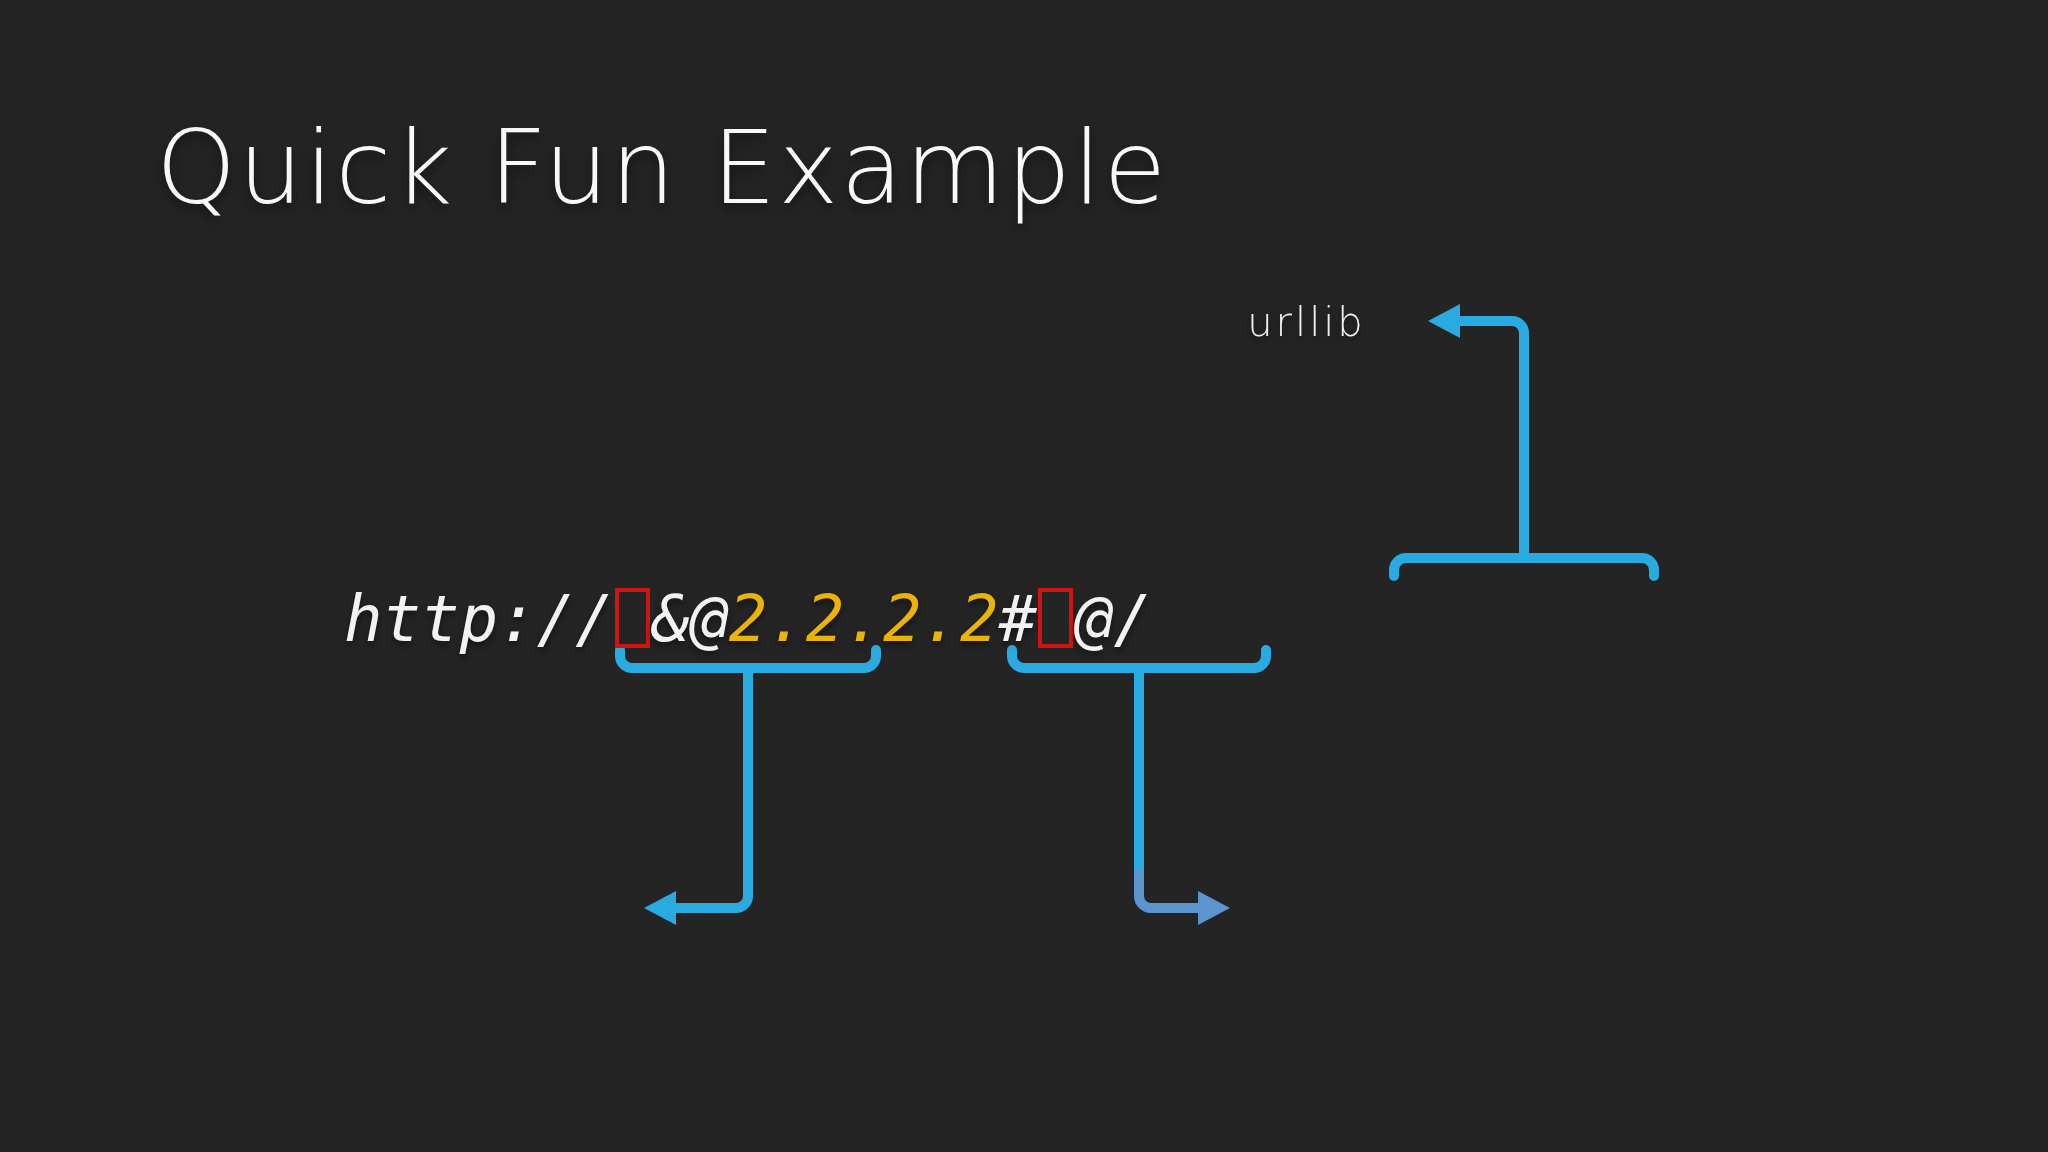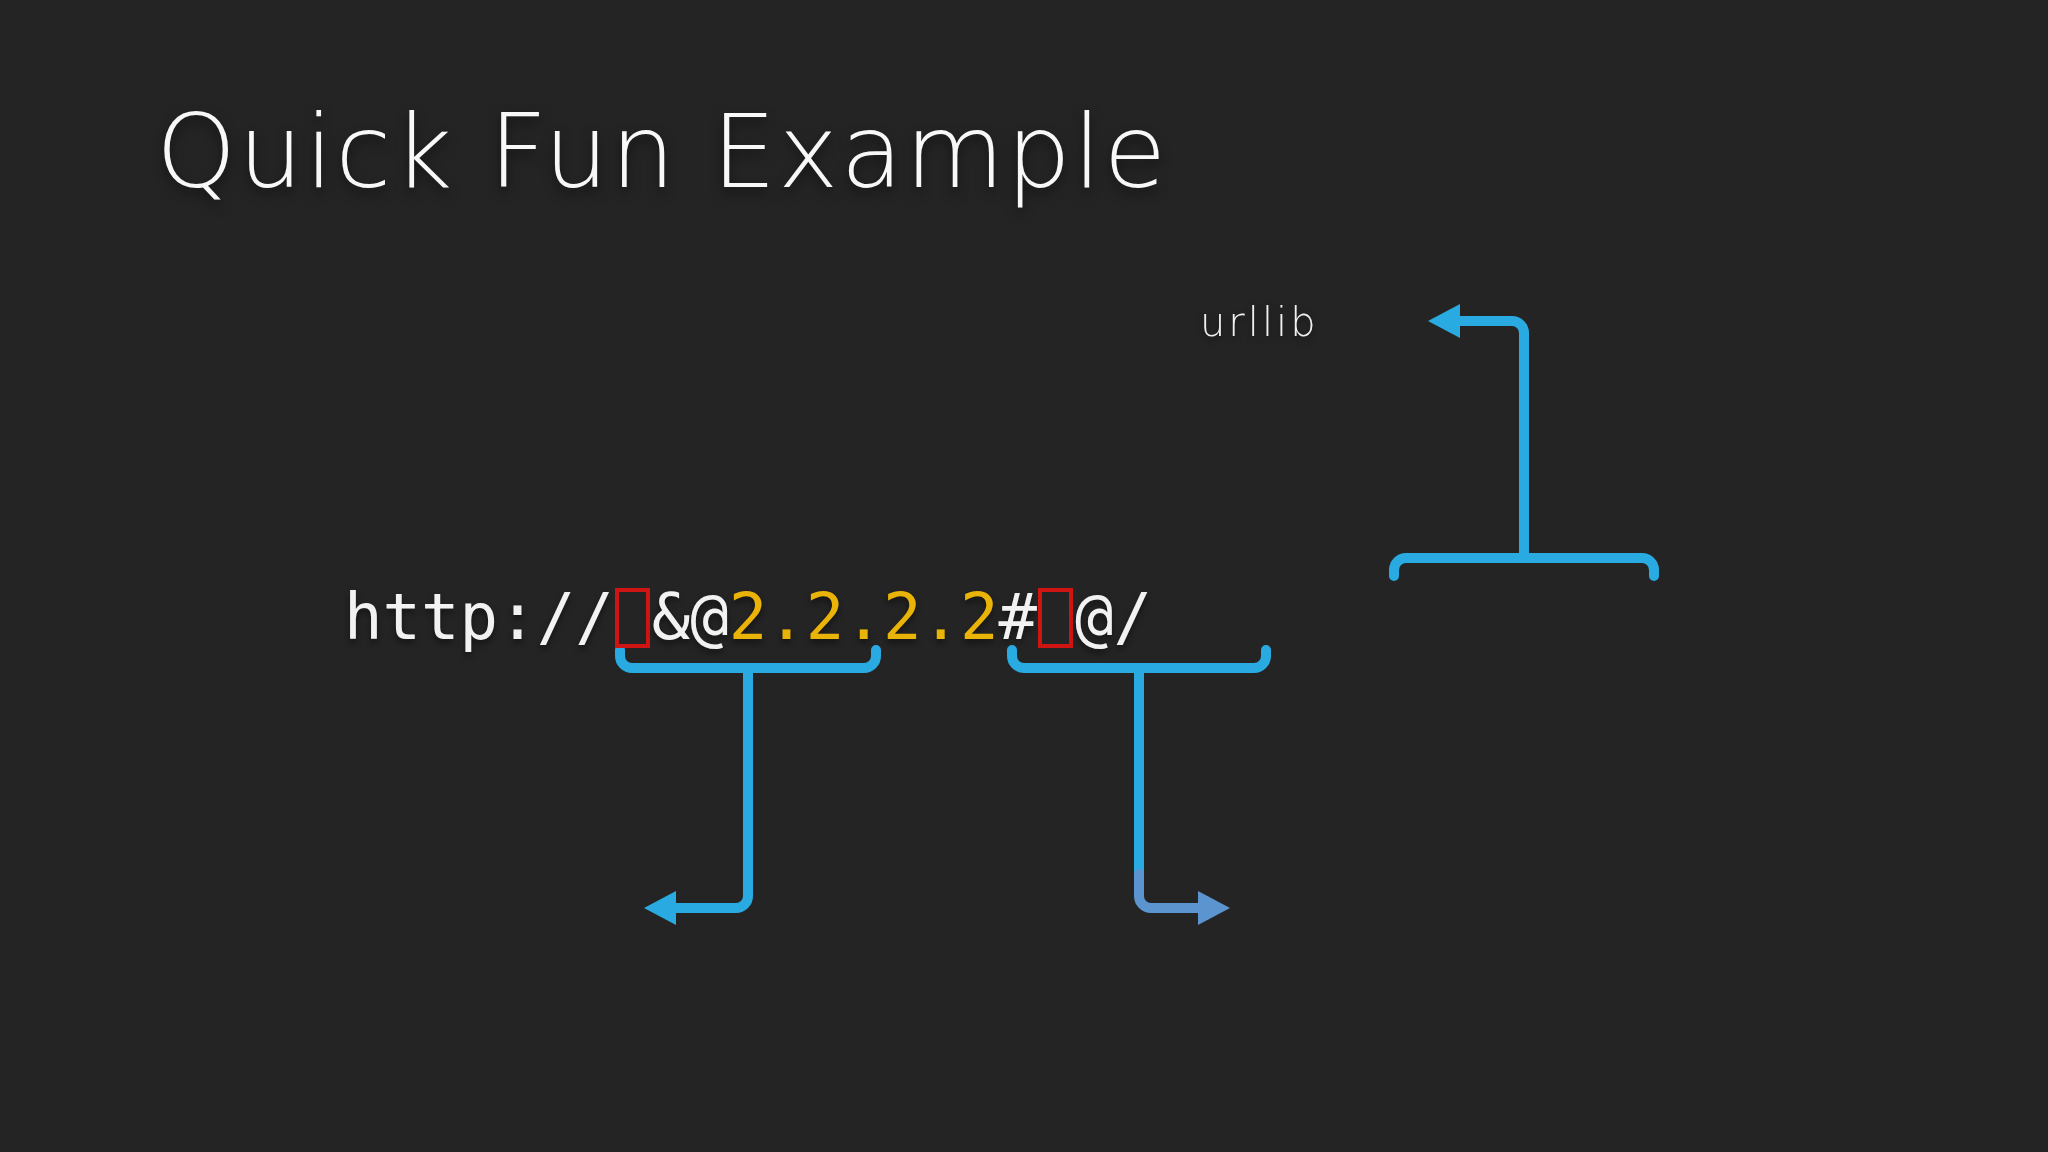--- a/index.html
+++ b/index.html
@@ -7,39 +7,40 @@
     position: relative;
     width: 2048px;
     height: 1152px;
     background: #242424;
     overflow: hidden;
     font-family: "DejaVu Sans", "Liberation Sans", sans-serif;
   }
   .title {
     position: absolute;
     left: 156px;
-    top: 92px;
+    top: 108px;
     font-size: 102px;
     font-weight: 300;
     letter-spacing: 2px;
     color: #f8f8f8;
     text-shadow: 0 6px 12px rgba(0,0,0,0.55);
     white-space: nowrap;
   }
   .url-row {
     position: absolute;
     left: 344px;
     top: 582px;
     height: 72px;
     display: flex;
-    align-items: flex-end;
+    align-items: flex-start;
     font-family: "DejaVu Sans Mono", "Liberation Mono", monospace;
     font-size: 64px;
     white-space: pre;
     text-shadow: 0 4px 6px rgba(0,0,0,0.45);
+    font-style: italic;
   }
   .c-white  { color: #f2f2f2; }
   .c-yellow { color: #eeb320; }
   .c-green  { color: #eab308; }
   .c-blue   { color: #29abe2; }
   .space-box {
     box-sizing: border-box;
     width: 35px;
     height: 60px;
     border: 4px solid #cf1414;
@@ -50,21 +51,21 @@
   .annotation-label {
     position: absolute;
     color: #efefef;
     font-size: 40px;
     font-weight: 300;
     letter-spacing: 3px;
     line-height: 49px;
     text-shadow: 0 3px 6px rgba(0,0,0,0.5);
     white-space: nowrap;
   }
-  .lbl-urllib   { left: 1200px; top: 298px;  width: 213px; text-align: left; }
+  .lbl-urllib   { left: 1200px; top: 298px;  width: 213px; text-align: center; }
   .lbl-urllib2  { left: 400px;  top: 858px;  width: 240px; text-align: right; }
   .lbl-requests { left: 1238px; top: 886px; }
   #annotation-layer { position: absolute; left: 0; top: 0; }
 </style>
 </head>
 <body>
 
 <div id="slide">
 
   <div class="title">Quick Fun Example</div>

